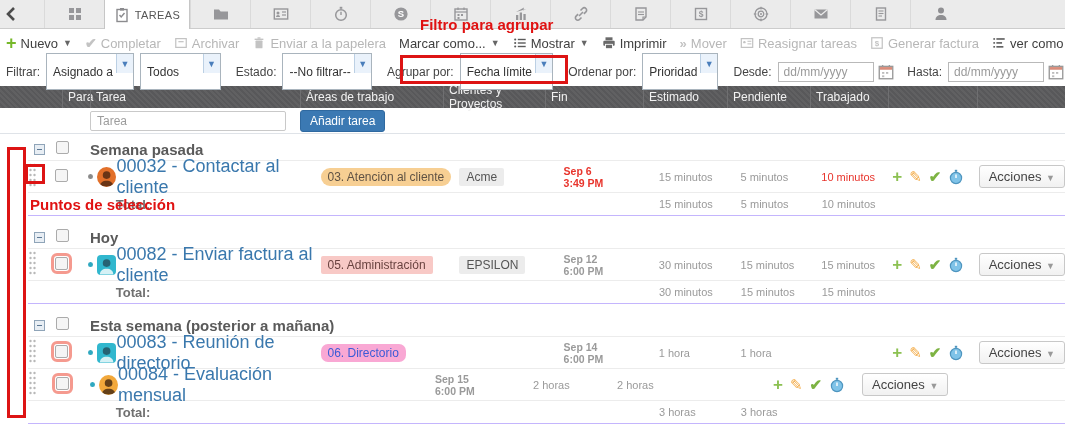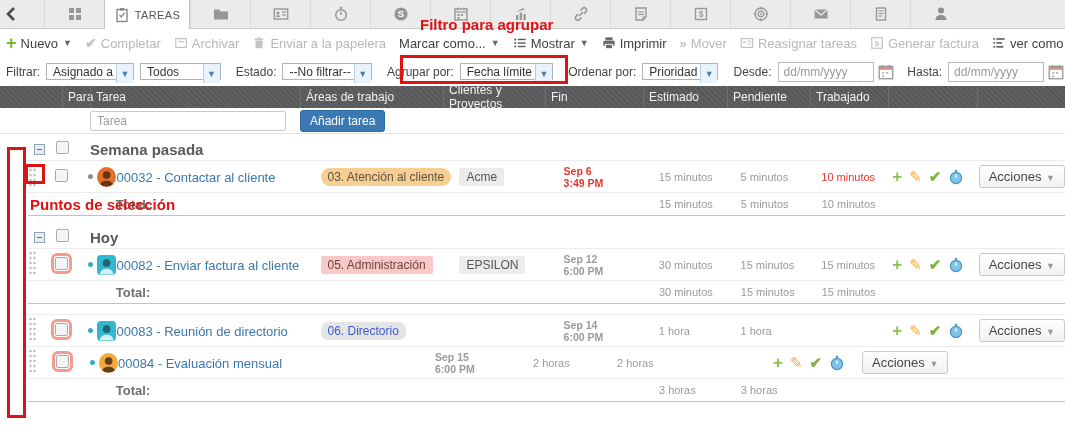--- a/index.html
+++ b/index.html
@@ -27,21 +27,21 @@
   .titem.disabled { color:#b7b7b7; cursor:default; }
   .caret { font-size:9px; color:#666; margin-left:1px; }
   .aicon { width:14px; height:14px; }
   .plusglyph { color:#76b82a; font-weight:bold; font-size:18px; line-height:14px; }
   .checkglyph { color:#c3c3c3; font-weight:bold; font-size:14px; }
   .moverglyph { color:#c3c3c3; font-weight:bold; font-size:13px; }
 
   
   .filterbar { height:29px; display:flex; align-items:center; gap:6px; padding-left:6px;
     font-size:12px; color:#444; white-space:nowrap; }
-  .sel { position:relative; display:inline-flex; align-items:center; height:17px;
+  .sel { position:relative; display:inline-flex; align-items:center; height:37px;
     border:1px solid #a9b4bd; background:#fff; padding:0 20px 0 6px; cursor:pointer; }
   .selval { font-size:12px; color:#333; }
   .selbtn { position:absolute; right:0; top:0; width:17px; height:19px;
     background:#eaf2fb; border-left:1px solid #bcd0e4; display:flex; align-items:center;
     justify-content:center; color:#4a7ebb; font-size:9px; }
   .w-asig{width:104px}.w-todos{width:160px}.w-est{width:112px}.w-agr{width:130px}.w-ord{width:120px}
   .datefield { display:inline-flex; align-items:center; }
   .datefield input { width:96px; height:20px; border:1px solid #b9b9b9; font-size:12px;
     padding:0 5px; color:#555; font-family:"Liberation Sans",sans-serif; }
   .datefield input::placeholder { color:#9a9a9a; }
@@ -79,21 +79,21 @@
   .c-check { padding-left:8px; }
 
   .trow { height:32px; display:flex; align-items:center; border-top:1px solid #ececec; }
   .totrow { height:24px; display:flex; align-items:center; border-top:1px solid #ececec;
     border-bottom:1px solid #c4b5fd; }
   .c-para { display:flex; align-items:center; gap:4px; }
   .bullet { width:5px; height:5px; border-radius:50%; display:inline-block; }
   .avatar { width:20px; height:20px; border-radius:4px; display:inline-flex; align-items:center;
     justify-content:center; overflow:hidden; }
   .avatar.round { border-radius:50%; }
-  .tlink { color:#3a78ad; font-size:13px; text-decoration:none; cursor:pointer; }
+  .tlink { color:#3a78ad; font-size:18px; text-decoration:none; cursor:pointer; }
   .tag { font-size:12px; padding:2px 7px; border-radius:2px; display:inline-block;
     white-space:nowrap; cursor:pointer; }
   .tag:empty { display:none; }
   .tag.gray { background:#ececec; color:#555; }
   .fin { font-size:10.5px; line-height:12px; padding-left:5px; color:#9a9a9a; font-weight:bold; }
   .num { font-size:11px; color:#9a9a9a; padding-left:5px; }
   .totlabel { font-size:13px; font-weight:bold; color:#707070; }
   .c-icons { display:flex; align-items:center; gap:7px; }
   .ic-plus { color:#8cc152; font-weight:900; font-size:17px; line-height:16px; cursor:pointer; }
   .ic-pencil { color:#f3a942; font-size:15px; cursor:pointer; }
@@ -544,20 +544,27 @@
         <div class="c-fin"></div>
       <div class="c-est num">30 minutos</div>
       <div class="c-pend num">15 minutos</div>
       <div class="c-trab num">15 minutos</div>
       <div class="c-icons"></div>
         <div class="c-acc"></div>
     </div>
   </div>
 
   <div class="group">
+    <div class="ghead">
+      <div class="c-handle">
+          <span class="colbtn"></span>
+        </div>
+      <div class="c-check"><span class="cb"></span></div>
+      <div class="gtitle">Esta semana (posterior a mañana)</div>
+    </div>
     <div class="trow">
       <div class="c-handle"><svg width="9" height="24" viewBox="0 0 9 24">
             <g fill="#b8b8b8">
               <circle cx="2.5" cy="2" r="1.2"></circle>
               <circle cx="6.5" cy="2" r="1.2"></circle>
               <circle cx="2.5" cy="7" r="1.2"></circle>
               <circle cx="6.5" cy="7" r="1.2"></circle>
               <circle cx="2.5" cy="12" r="1.2"></circle>
               <circle cx="6.5" cy="12" r="1.2"></circle>
               <circle cx="2.5" cy="17" r="1.2"></circle>
@@ -570,21 +577,21 @@
       <div class="c-para">
         <span class="bullet" style="background-color: rgb(47, 168, 192);"></span>
         <span class="avatar" style="background-color: rgb(49, 183, 206);">
             <svg width="20" height="20" viewBox="0 0 20 20">
               <circle cx="10" cy="8" r="4" fill="rgba(30,30,40,.55)"></circle>
               <path d="M3 20c0-4 3.2-6 7-6s7 2 7 6z" fill="rgba(255,255,255,.8)"></path>
             </svg>
           </span>
       </div>
       <div class="c-tarea"><a class="tlink">00083 - Reunión de directorio</a></div>
-      <div class="c-areas"><span class="tag" style="background-color: #e5e5e5; color: rgb(60, 91, 214); border-radius: 7px;">06. Directorio</span></div>
+      <div class="c-areas"><span class="tag" style="background-color: #f9a8d4; color: rgb(60, 91, 214); border-radius: 7px;">06. Directorio</span></div>
       <div class="c-clientes"></div>
       <div class="c-fin">
           <div class="fin" style="color: rgb(154, 154, 154);">
             <div>Sep 14</div>
             <div>6:00 PM</div>
           </div>
         </div>
       <div class="c-est num">1 hora</div>
       <div class="c-pend num">1 hora</div>
       <div class="c-trab num"></div>

